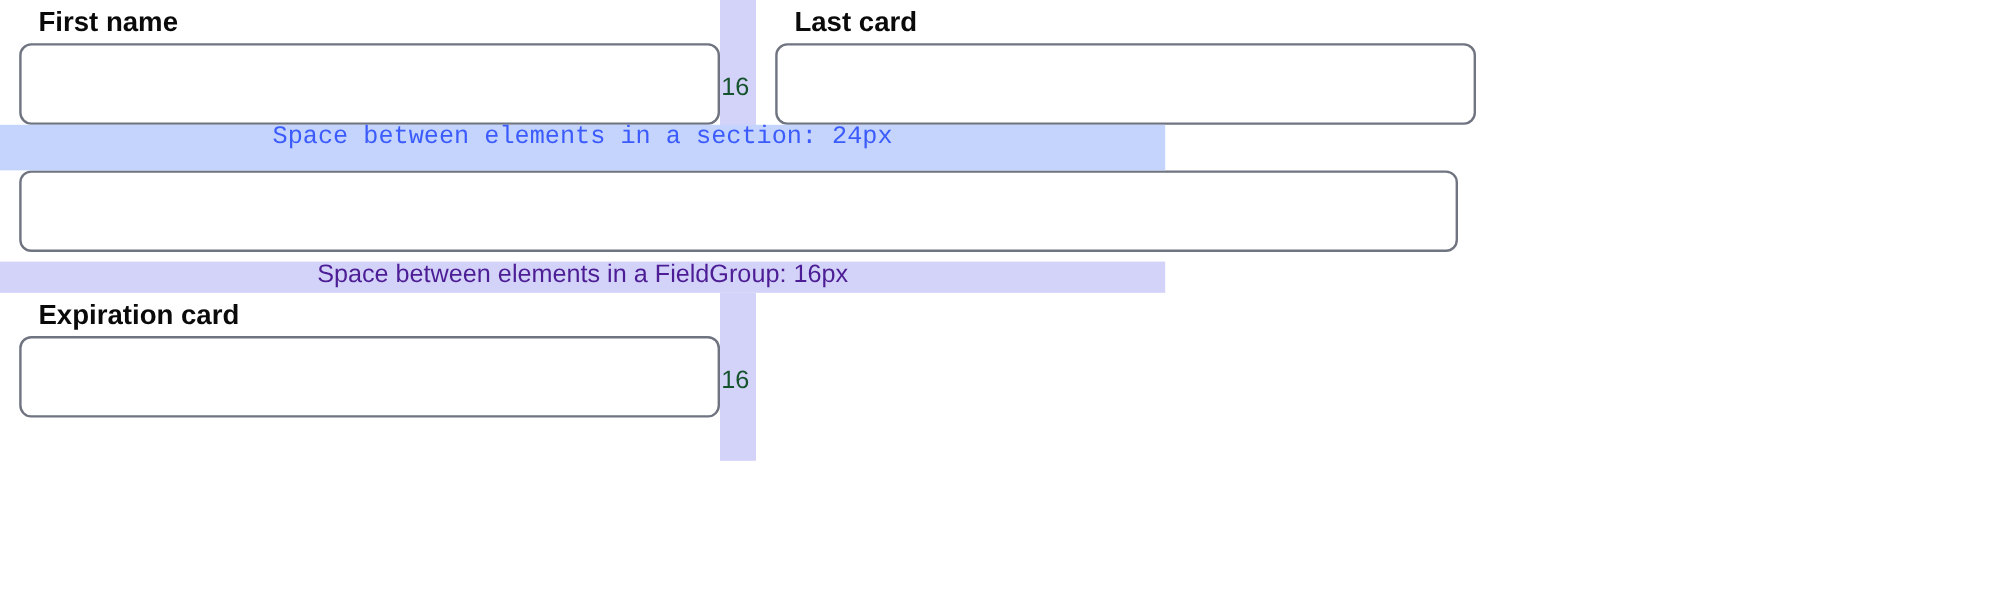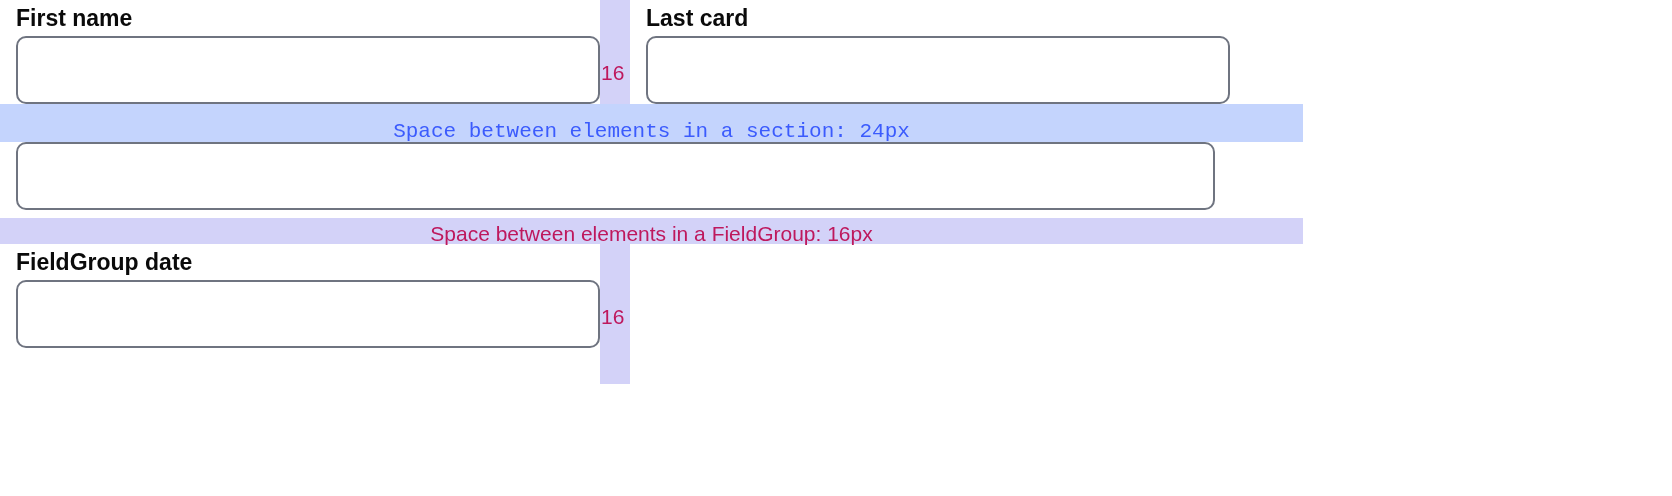--- a/index.html
+++ b/index.html
@@ -46,33 +46,33 @@
     left: 0;
     width: 30px;
     background: #d3d2f8;
   }
   .gap-band-label {
     position: absolute;
     left: 1px;
     font-family: "Liberation Sans", sans-serif;
     font-size: 21px;
     line-height: 21px;
-    color: #be185d;
+    color: #14532d;
     white-space: nowrap;
     z-index: 3;
   }
 
   
   .field-label {
     font-family: "Liberation Sans", sans-serif;
     font-size: 23px;
     font-weight: bold;
     color: #0a0a0a;
     line-height: 26px;
-    padding-left: 16px;
+    padding-left: 32px;
     margin: 0;
     height: 36px;
     display: flex;
     align-items: center;
   }
 
   
   .input-wrap {
     padding-left: 16px;
     padding-right: 0;
@@ -91,24 +91,24 @@
     color: #111111;
     padding: 0 14px;
   }
   .col-left .text-input  { width: 584px; }
   .col-right .text-input { width: 584px; }
   .full-input            { width: 1199px; }
 
   
   .anno-band {
     position: relative;
-    width: 1303px;
+    width: 971px;
     box-sizing: border-box;
     display: flex;
-    align-items: flex-end;
+    align-items: flex-start;
     justify-content: center;
     z-index: 4;
   }
   .anno-section {
     height: 38px;
     background: #c4d4fd;
   }
   .anno-fieldgroup {
     height: 26px;
     background: #d3d2f8;
@@ -117,21 +117,21 @@
     font-family: "Liberation Mono", monospace;
     font-size: 21px;
     line-height: 21px;
     color: #3b5bfd;
     white-space: nowrap;
   }
   .anno-text-sans {
     font-family: "Liberation Sans", sans-serif;
     font-size: 21px;
     line-height: 21px;
-    color: #be185d;
+    color: #4c1d95;
     white-space: nowrap;
   }
 
   .spacer-8  { height: 8px; }
 </style>
 </head>
 <body>
 
 <div id="page">
   <div class="content">
@@ -172,21 +172,21 @@
     </div>
 
     <div class="spacer-8"></div>
     <div class="anno-band anno-fieldgroup">
       <span class="anno-text-sans">Space between elements in a FieldGroup: 16px</span>
     </div>
 
     <div class="field-row">
 
       <div class="col-left">
-        <div class="field-label">FieldGroup date</div>
+        <div class="field-label">Expiration card</div>
         <div class="input-wrap">
           <input class="text-input" type="text" placeholder="" style="">
         </div>
       </div>
 
       <div class="gap-strip">
         <div class="gap-band" style="top:0px; height:140px;"></div>
         <div class="gap-band-label" style="top:62px;">16</div>
       </div>
 

